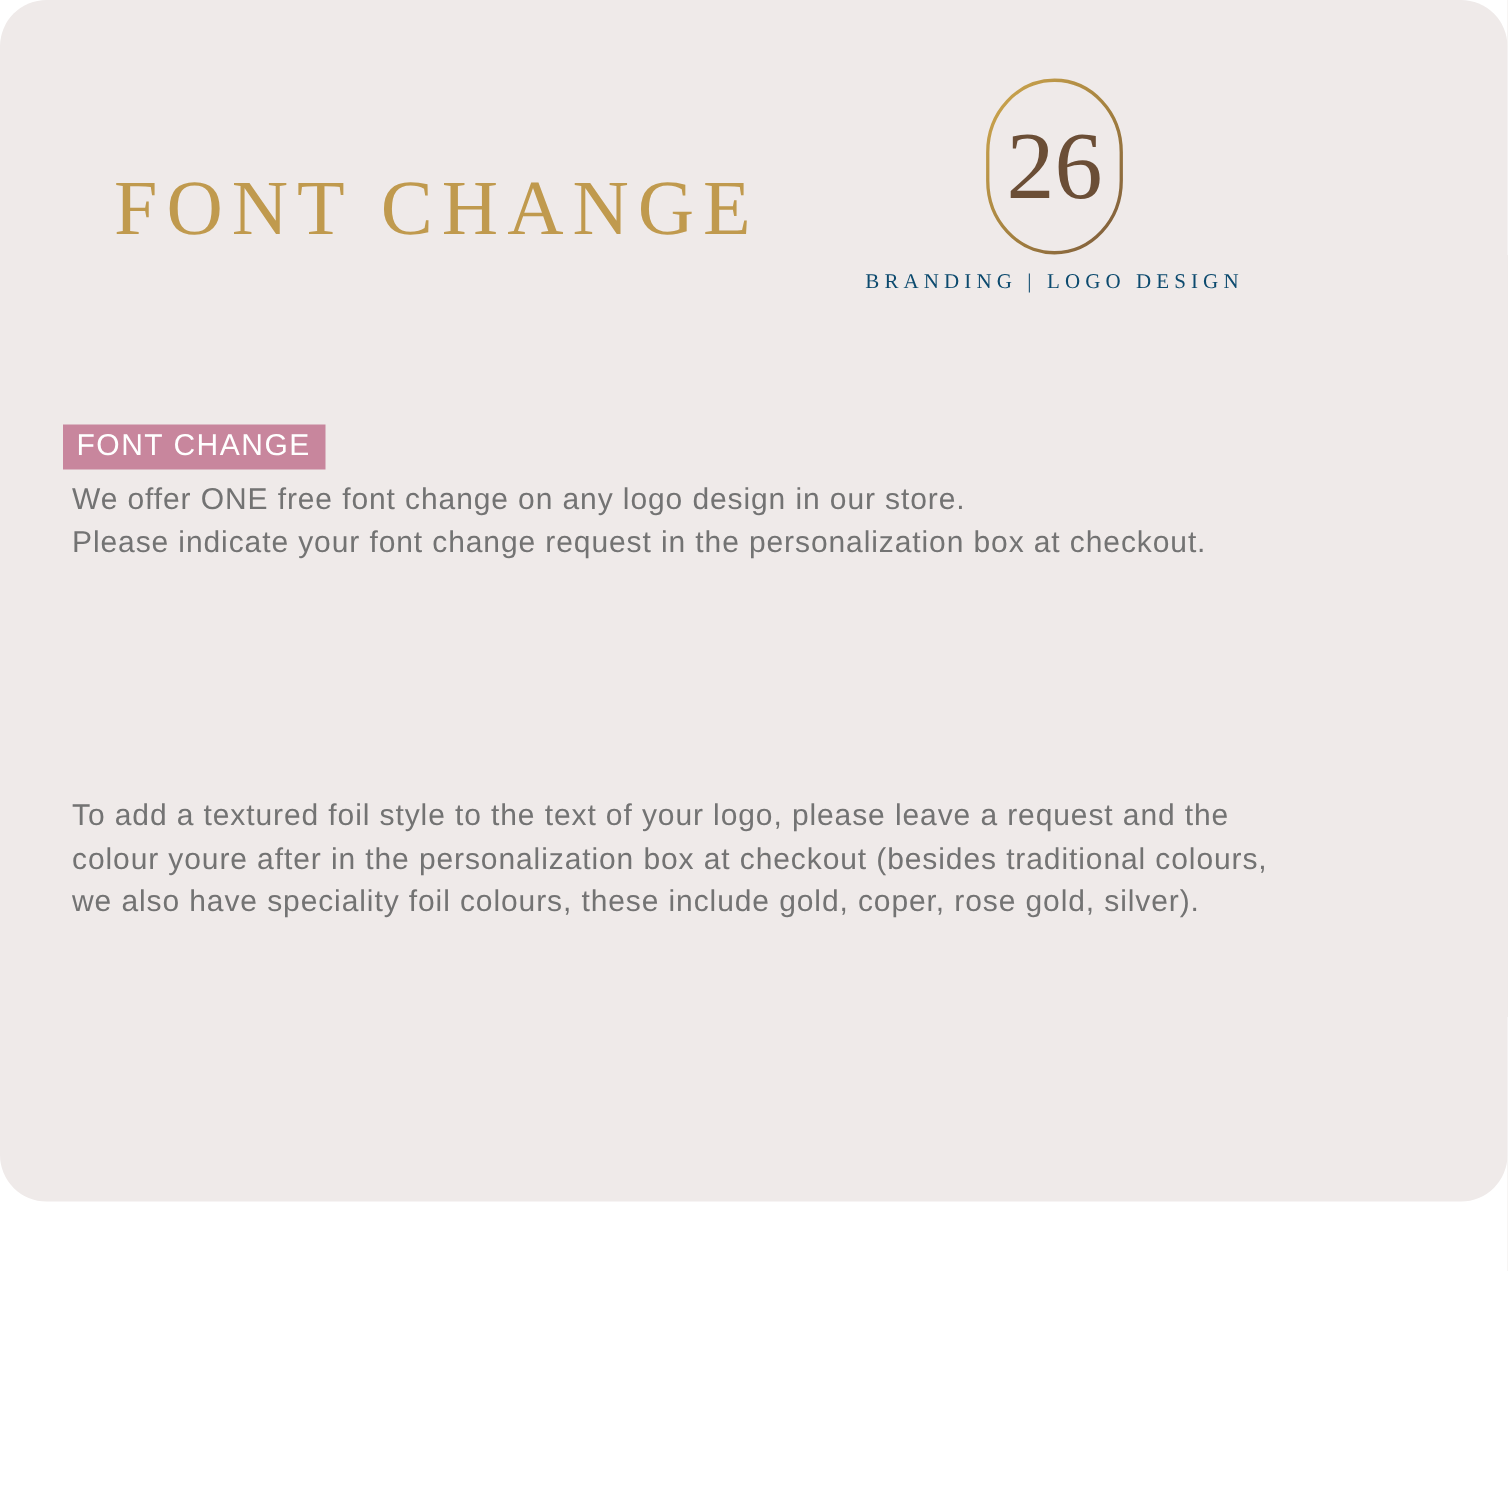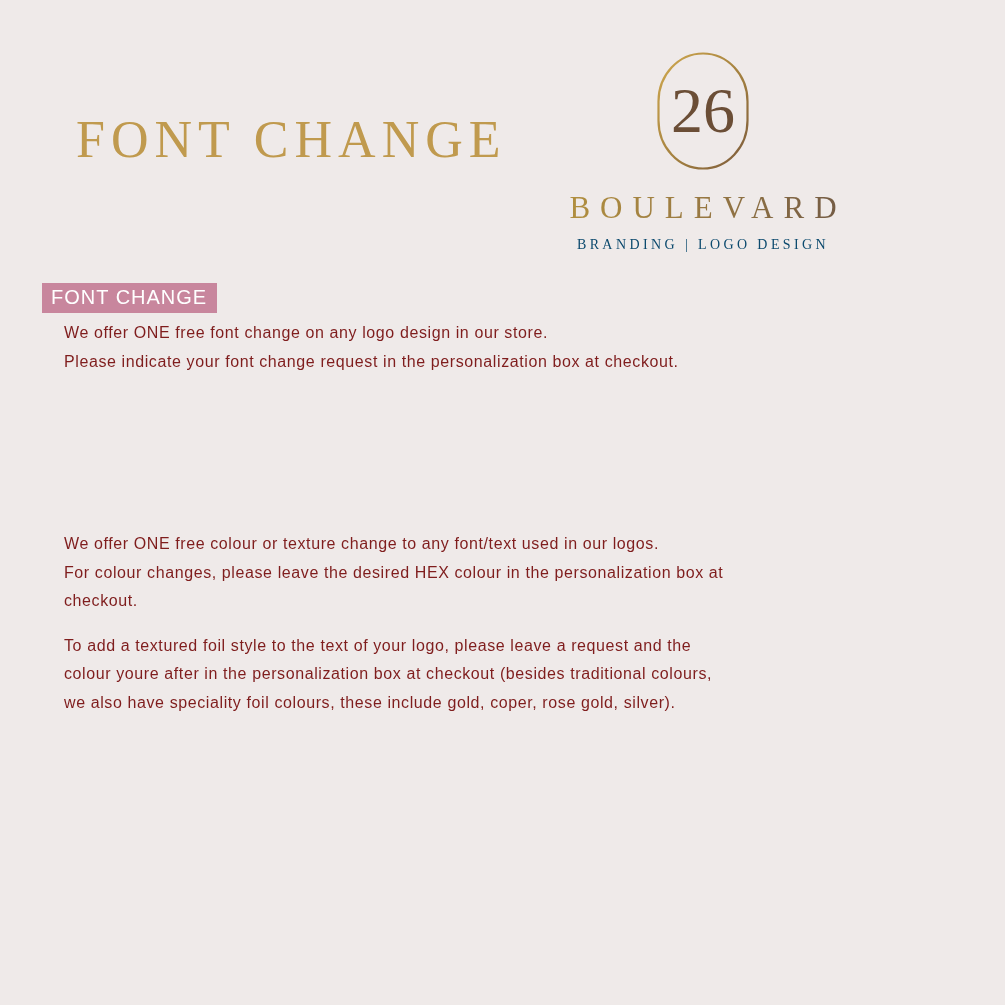--- a/index.html
+++ b/index.html
@@ -6,22 +6,23 @@
     margin: 0;
     padding: 0;
     width: 1005px;
     height: 1005px;
     overflow: hidden;
     font-family: "Liberation Sans", sans-serif;
   }
   .canvas {
     position: relative;
     width: 1005px;
-    height: 1005px;
+    height: 801px;
     background: #EFEAE9;
+    border-radius: 31px;
   }
 
   
   .page-title {
     position: absolute;
     left: 76px;
     top: 110px;
     font-family: "Liberation Serif", serif;
     font-size: 52px;
     font-weight: 400;
@@ -101,26 +102,26 @@
     display: inline-block;
     background: #C8869D;
     color: #FFFFFF;
     font-size: 20px;
     font-weight: 400;
     letter-spacing: 1px;
     padding: 3px 10px 4px 9px;
     white-space: pre;
   }
   .body-para {
-    margin: 16px;
+    margin: 0;
     padding-left: 6px;
-    font-size: 16px;
+    font-size: 20px;
     line-height: 28.5px;
     letter-spacing: 0.6px;
-    color: #7f1d1d;
+    color: #737373;
     white-space: pre;
   }
   .section .body-para:first-of-type { margin-top: 6px; }
   .section .body-para + .body-para { margin-top: 11px; }
 </style>
 </head>
 <body>
 
 <div class="canvas">
 
@@ -133,32 +134,28 @@
           <linearGradient id="ovalGrad" x1="0" y1="0" x2="1" y2="1">
             <stop offset="0" stop-color="#D0A94F"></stop>
             <stop offset="0.55" stop-color="#A3803F"></stop>
             <stop offset="1" stop-color="#7B5A3C"></stop>
           </linearGradient>
         </defs>
         <rect x="1.5" y="1.5" width="89" height="115" rx="44.5" ry="48" fill="none" stroke="url(#ovalGrad)" stroke-width="2.2"></rect>
       </svg>
       <div class="logo-number">26</div>
     </div>
-    <div class="brand-name">BOULEVARD</div>
     <div class="brand-tagline">BRANDING | LOGO DESIGN</div>
   </div>
 
   <div class="section section-1">
     <span class="section-badge">FONT CHANGE</span>
     <p class="body-para">We offer ONE free font change on any logo design in our store.
 Please indicate your font change request in the personalization box at checkout.</p>
   </div>
 
   <div class="section section-2">
-    <p class="body-para">We offer ONE free colour or texture change to any font/text used in our logos.
-For colour changes, please leave the desired HEX colour in the personalization box at
-checkout.</p>
     <p class="body-para">To add a textured foil style to the text of your logo, please leave a request and the
 colour youre after in the personalization box at checkout (besides traditional colours,
 we also have speciality foil colours, these include gold, coper, rose gold, silver).</p>
   </div>
 
 </div>
 
 </body></html>

